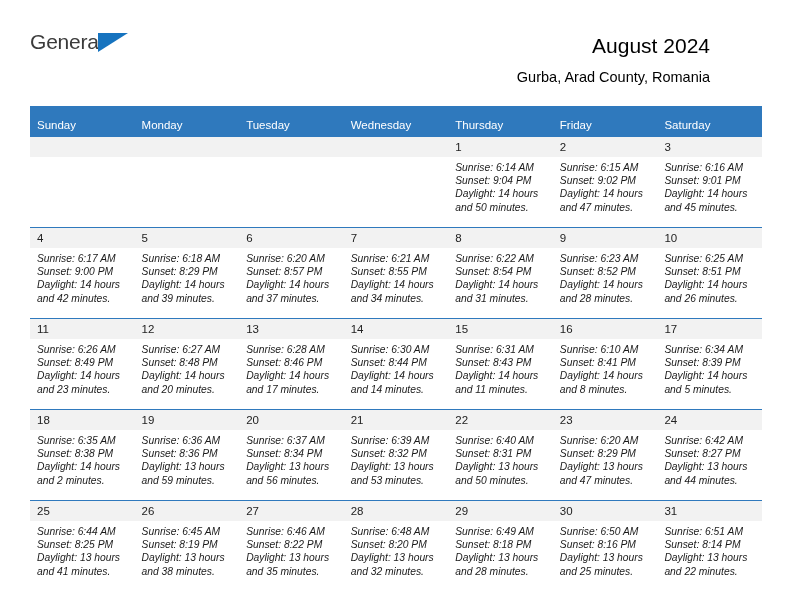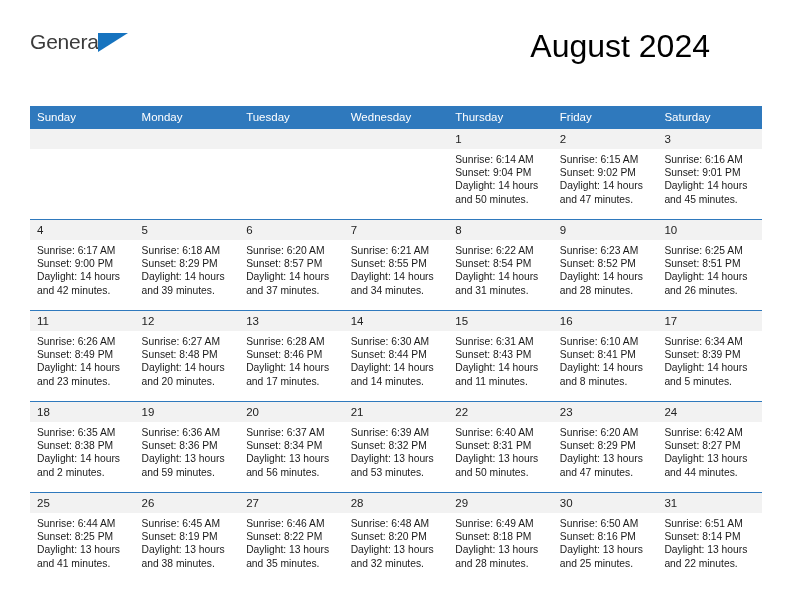--- a/index.html
+++ b/index.html
@@ -64,21 +64,21 @@
     margin-top: -2px;
     white-space: nowrap;
   }
   .titles {
     position: absolute;
     right: 0;
     top: 0;
     text-align: right;
   }
   .month-title {
-    font-size: 32px;
+    font-size: 21px;
     color: #000;
     line-height: 36px;
     white-space: nowrap;
     font-weight: normal;
   }
   .location {
     font-size: 14.5px;
     color: #000;
     line-height: 20px;
     margin-top: 3px;
@@ -93,21 +93,21 @@
     width: 732px;
     border-collapse: collapse;
     table-layout: fixed;
   }
   .calendar th {
     background: #2f79bd;
     color: #ffffff;
     font-size: 11.5px;
     font-weight: normal;
     text-align: left;
-    padding: 5px 0 5px 7px;
+    padding: 13px 0 5px 7px;
     height: 18px;
     box-sizing: border-box;
     border: none;
   }
   .calendar td {
     vertical-align: top;
     padding: 0;
     border: none;
     border-top: 1px solid #2f79bd;
     height: 90px;
@@ -134,20 +134,21 @@
     box-sizing: border-box;
   }
   .daycell.empty .daynum {
     background: #f2f2f2;
   }
   .info {
     padding: 4px 6px 0 7px;
     font-size: 10.3px;
     line-height: 13.2px;
     color: #1a1a1a;
+    font-style: italic;
   }
   .info div {
     white-space: nowrap;
   }
 </style>
 </head>
 <body>
 
 <div class="page">
 
@@ -155,20 +156,21 @@
 
     <div class="brand">
       <div class="brand-line1">
         <span>General</span>
         <span class="brand-triangle"></span>
       </div>
     </div>
 
     <div class="titles">
       <div class="month-title">August 2024</div>
+      <div class="location">Gurba, Arad County, Romania</div>
     </div>
 
   </div>
 
   <table class="calendar">
     <thead>
       <tr>
         <th>Sunday</th>
         <th>Monday</th>
         <th>Tuesday</th>

